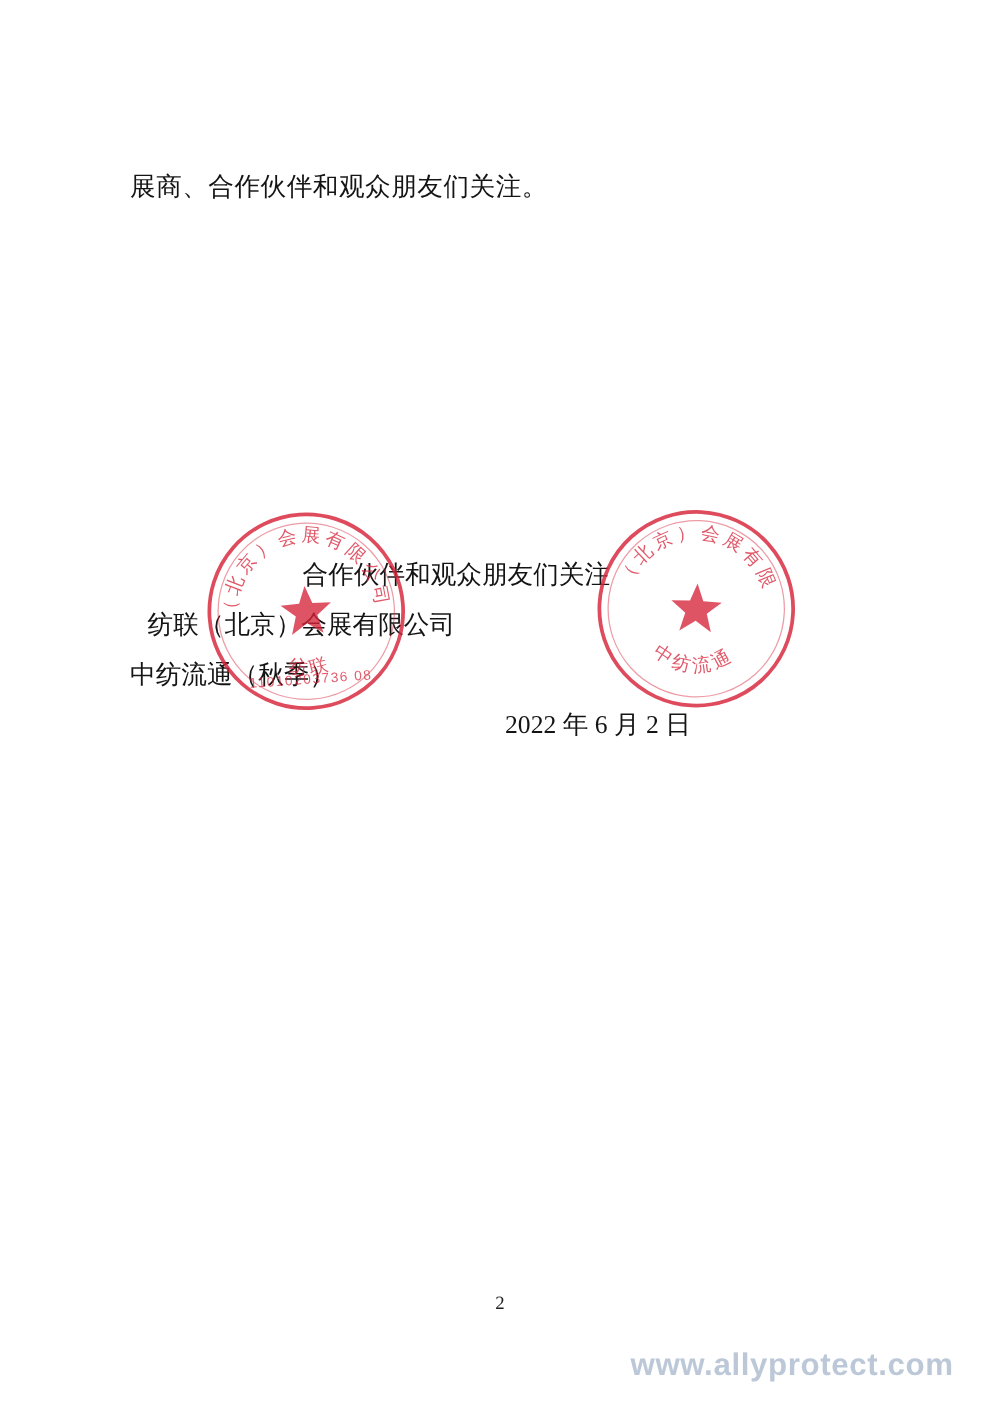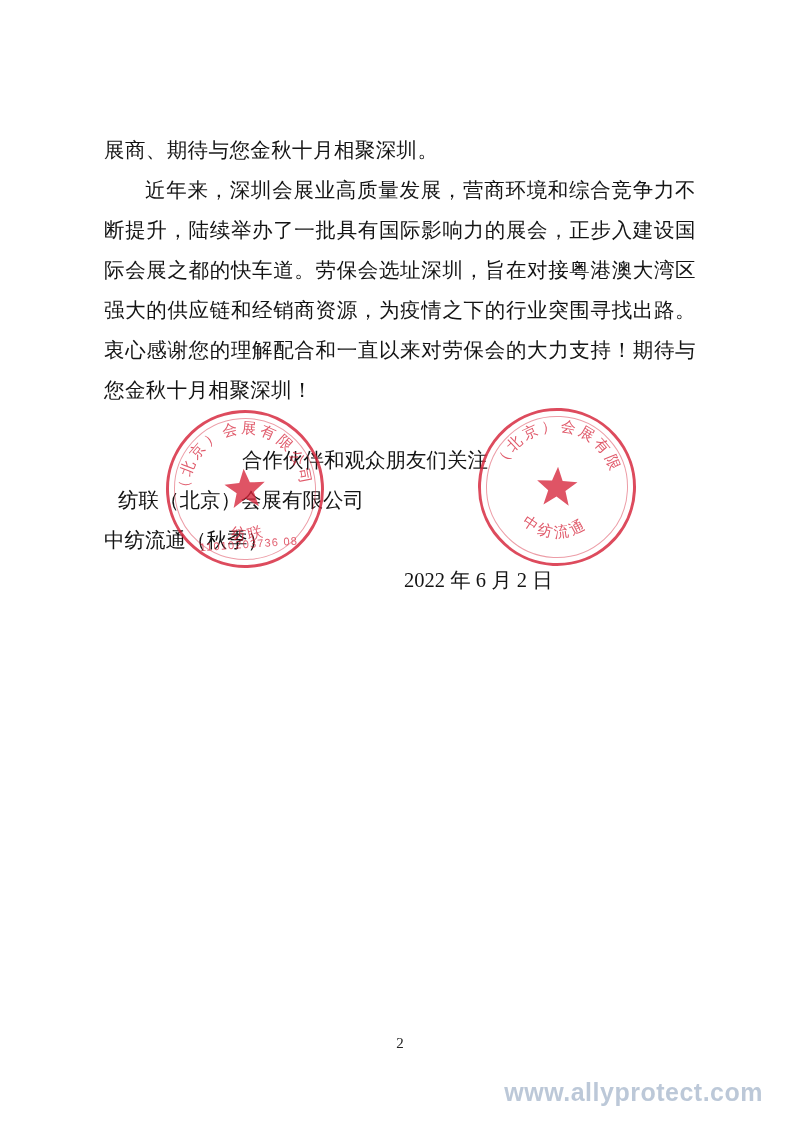--- a/index.html
+++ b/index.html
@@ -140,22 +140,21 @@
     letter-spacing: 0.5px;
     opacity: 0.95;
   }
 </style>
 </head>
 <body>
 
 <div class="page">
 
   <div class="body-text">
-    <p class="para">展商、期待与您金秋十月相聚深圳。</p>
-    <p class="para indent">近年来，深圳会展业高质量发展，营商环境和综合竞争力不断提升，陆续举办了一批具有国际影响力的展会，正步入建设国际会展之都的快车道。劳保会选址深圳，旨在对接粤港澳大湾区强大的供应链和经销商资源，为疫情之下的行业突围寻找出路。衷心感谢您的理解配合和一直以来对劳保会的大力支持！期待与您金秋十月相聚深圳！</p>
+    <p class="para">展商、合作伙伴和观众朋友们关注。</p>
   </div>
 
   <div class="signature-block">
     <div class="sig-line sig-org-line">合作伙伴和观众朋友们关注</div>
     <div class="sig-cols">
       <div class="sig-col-left">纺联（北京）会展有限公司</div>
     </div>
     <div class="sig-cols">
       <div class="sig-col-right">中纺流通（秋季）</div>
     </div>

